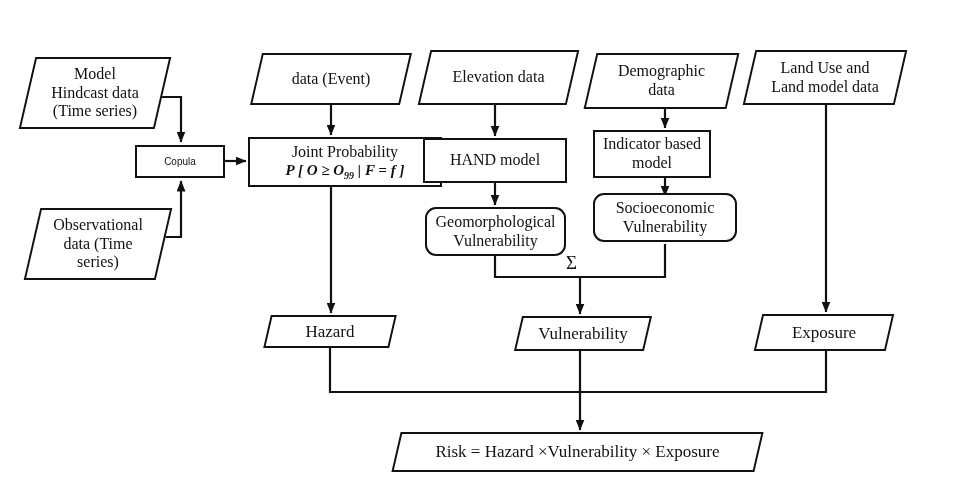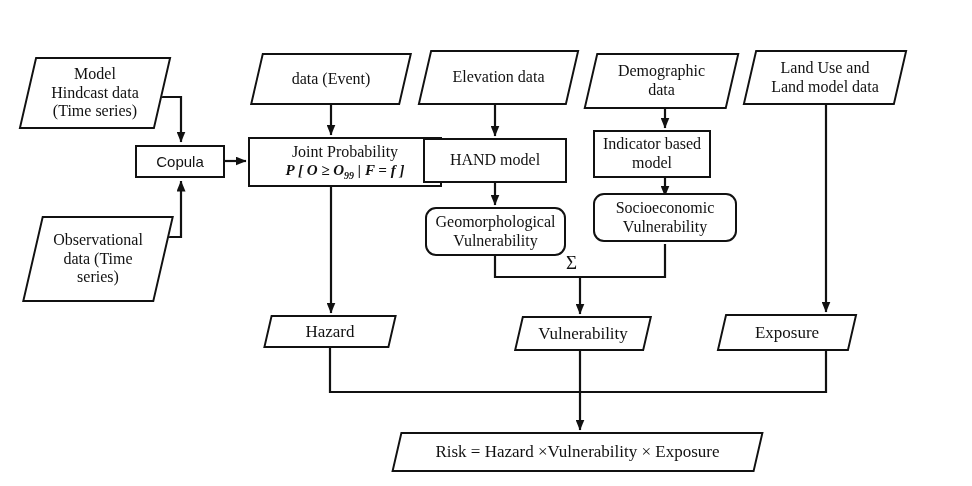--- a/index.html
+++ b/index.html
@@ -15,21 +15,21 @@
     position:relative;z-index:2;width:100%;height:100%;
     display:flex;flex-direction:column;align-items:center;justify-content:center;
     line-height:1.17;font-size:16px;
   }
   .pgram .shape{
     position:absolute;top:0;bottom:0;left:var(--m,6px);right:var(--m,6px);
     border:2.4px solid #111;background:#fff;transform:skewX(-13deg);
   }
   .rect .shape{position:absolute;top:0;bottom:0;left:0;right:0;border:2.6px solid #111;background:#fff;}
   .round .shape{position:absolute;top:0;bottom:0;left:0;right:0;border:2.6px solid #111;border-radius:11px;background:#fff;}
-  .sans .label{font-family:"Liberation Sans","DejaVu Sans",sans-serif;font-size:15px;}
+  .sans .label{font-family:"Liberation Sans","DejaVu Sans",sans-serif;font-size:10px;}
   .big .label{font-size:17px;}
   .formula{font-style:italic;font-size:15px;white-space:pre;font-weight:bold;}
   .formula sub{font-size:10px;font-style:italic;}
   .sigma{position:absolute;left:566px;top:252px;z-index:2;font-size:19px;color:#111;}
 </style>
 </head>
 <body>
 
 <div id="canvas">
 
@@ -57,21 +57,21 @@
 
   <div class="node pgram" style="left:18px;top:57px;width:154px;height:72px;--m:9px">
     <div class="shape"></div>
     <div class="label">
       <span>Model</span>
       <span>Hindcast data</span>
       <span>(Time series)</span>
     </div>
   </div>
 
-  <div class="node pgram" style="left:23px;top:216px;width:150px;height:86px;--m:9px">
+  <div class="node pgram" style="left:23px;top:208px;width:150px;height:72px;--m:9px">
     <div class="shape"></div>
     <div class="label">
       <span>Observational</span>
       <span>data (Time</span>
       <span>series)</span>
     </div>
   </div>
 
   <div class="node rect sans" style="left:135px;top:145px;width:90px;height:33px">
     <div class="shape"></div>
@@ -158,21 +158,21 @@
     </div>
   </div>
 
   <div class="node pgram big" style="left:513px;top:316px;width:140px;height:35px;--m:5px">
     <div class="shape"></div>
     <div class="label">
       <span>Vulnerability</span>
     </div>
   </div>
 
-  <div class="node pgram big" style="left:716px;top:314px;width:142px;height:37px;--m:5px">
+  <div class="node pgram big" style="left:753px;top:314px;width:142px;height:37px;--m:5px">
     <div class="shape"></div>
     <div class="label">
       <span>Exposure</span>
     </div>
   </div>
 
   <div class="node pgram big" style="left:390px;top:432px;width:375px;height:40px;--m:6px">
     <div class="shape"></div>
     <div class="label">
       <span>Risk = Hazard ×Vulnerability × Exposure</span>

